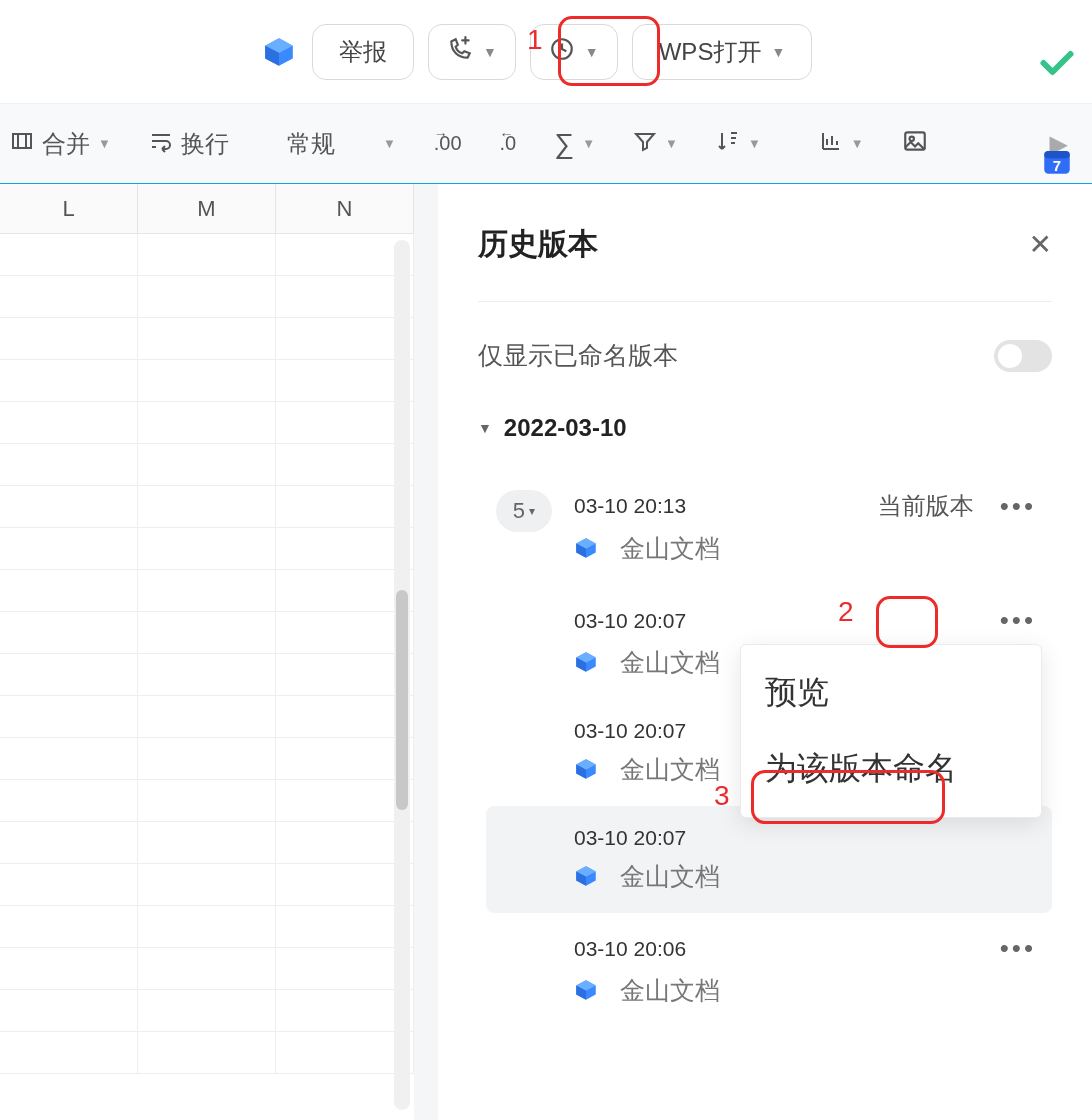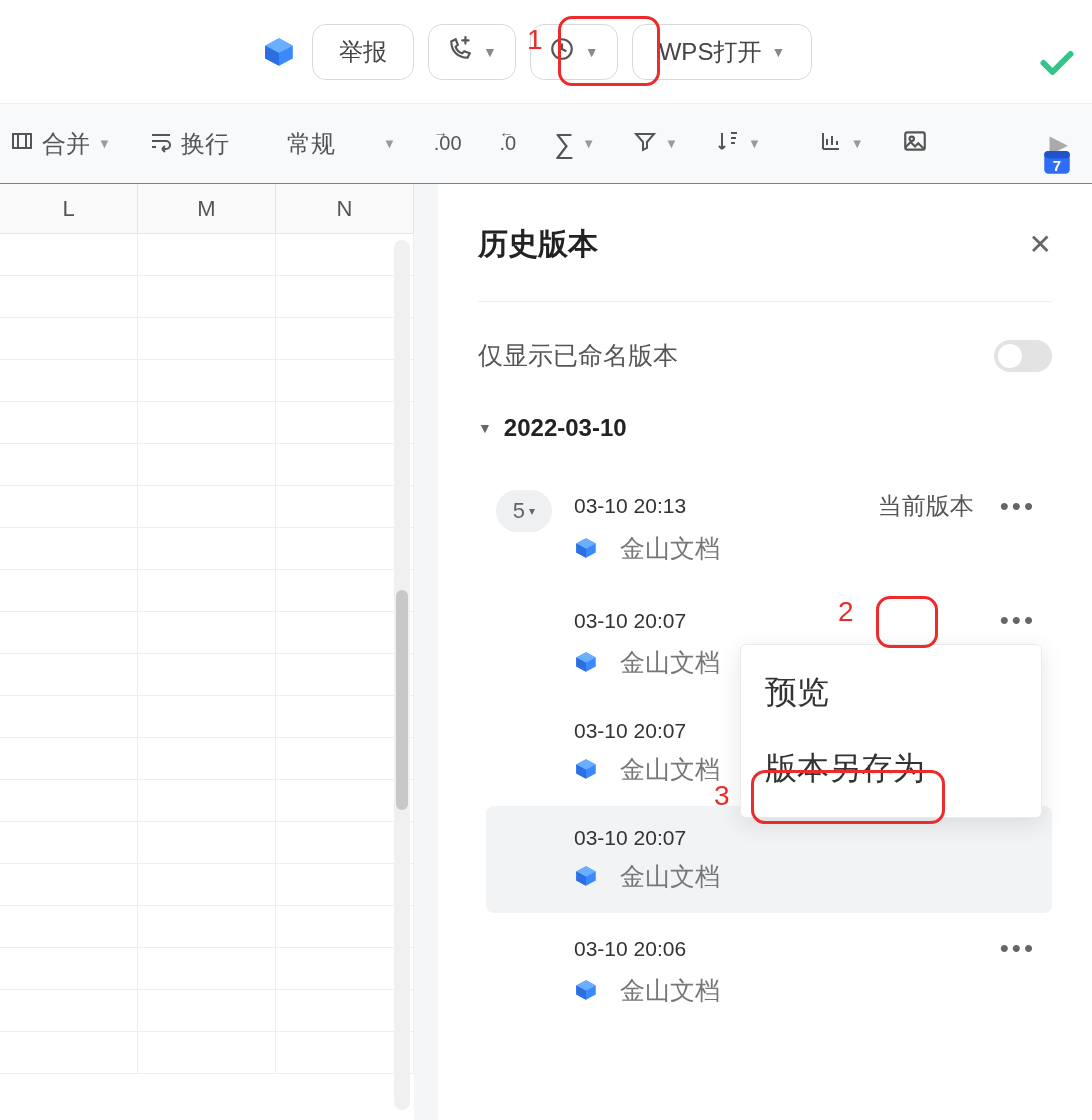--- a/index.html
+++ b/index.html
@@ -624,21 +624,21 @@
               <span>金山文档</span>
             </div>
           </div>
         </div>
       </div>
   </div>
 </div>
 
 <div class="ctx" id="ctx">
     <div class="ctx-item">预览</div>
-    <div class="ctx-item">版本另存为</div>
+    <div class="ctx-item">为该版本命名</div>
   </div>
 
 <div class="rail">
   <div class="rail-icon">
     <svg viewBox="0 0 24 24" width="36" height="36">
         <path d="M3 12l6 6L21 6" stroke="#36c28b" stroke-width="4" fill="none" stroke-linecap="round" stroke-linejoin="round"></path>
       </svg>
   </div>
   <div class="rail-icon" style="position:relative;">
     <svg viewBox="0 0 24 24" width="34" height="34">

